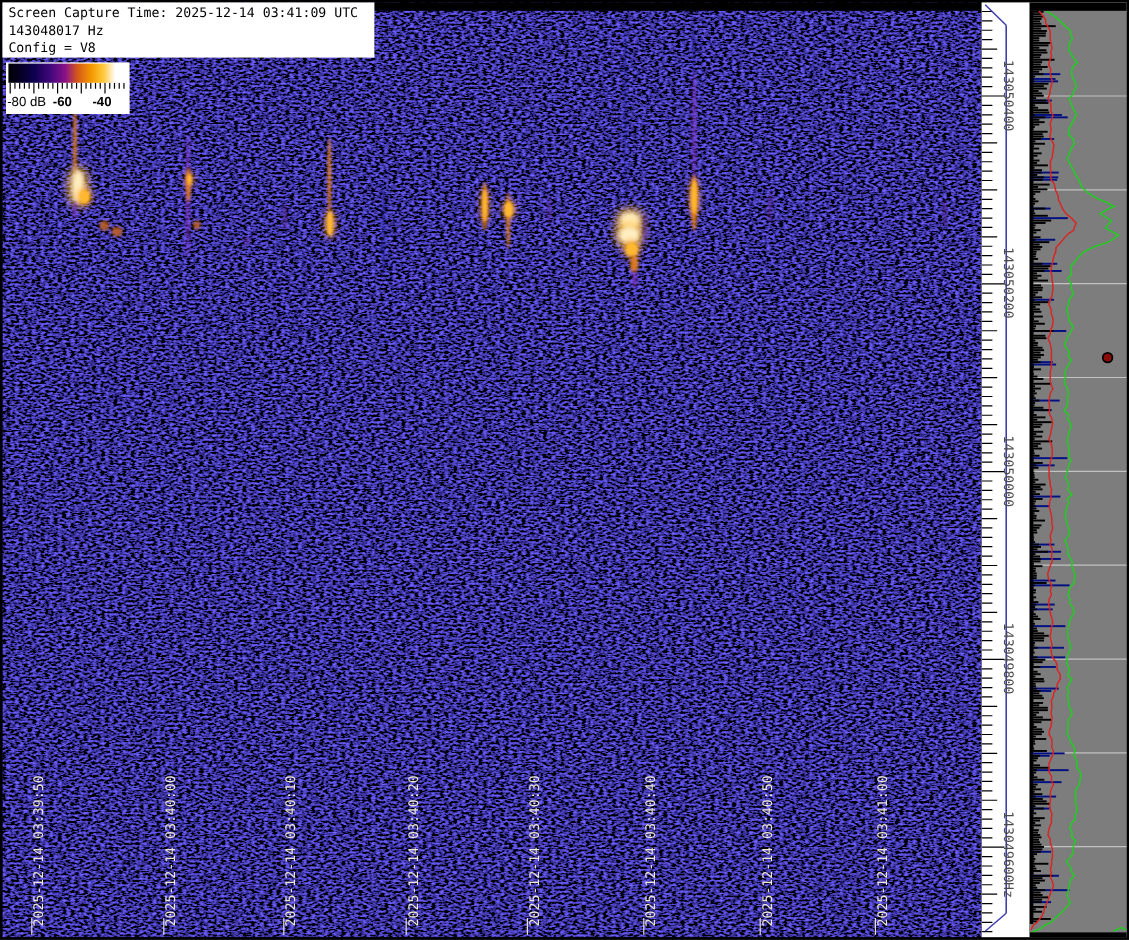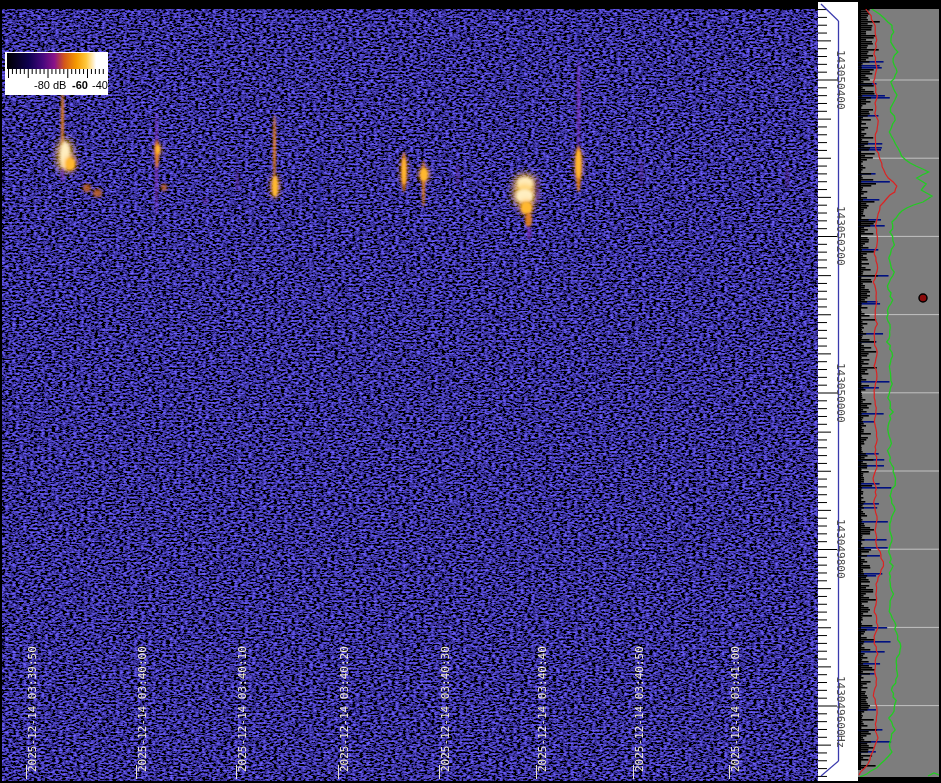--- a/index.html
+++ b/index.html
@@ -29,21 +29,21 @@
   
   .spec-panel{position:absolute;left:858px;top:2px;width:81px;height:779px;background:#7d7d7d;overflow:hidden;}
   
   .infobox{position:absolute;left:2px;top:2px;width:310px;height:46px;background:#fff;color:#000;
      font-size:11px;line-height:14.5px;padding:2px 0 0 5px;box-sizing:border-box;white-space:pre;}
   
   .legend{position:absolute;left:5px;top:52px;width:103px;height:43px;background:#fff;}
   .legend-grad{position:absolute;left:2px;top:1px;width:99px;height:16px;}
   .legend-ruler{position:absolute;left:2px;top:17px;}
   .legend-label{position:absolute;top:27px;color:#000;font-family:"Liberation Sans",sans-serif;
-     font-size:11px;line-height:13px;padding-left:28px;}
+     font-size:11px;line-height:13px;}
 </style>
 </head>
 <body>
 
 <div class="screen">
 
   <div class="waterfall">
     <svg class="wf-noise" width="816" height="779">
       <defs>
         <filter id="bluenoise" x="0" y="0" width="100%" height="100%">
@@ -671,20 +671,23 @@
         <rect x="0" y="765" width="6.497445625405117" height="1.6" fill="#000"></rect>
         <path d="M7.8 7.0L10.5 10.5L13.2 14.0L13.4 17.3L15.6 20.7L17.2 24.0L17.2 27.5L17.2 31.0L17.8 34.5L18.8 38.0L17.5 41.5L18.3 45.0L16.8 48.5L15.9 52.0L17.6 55.5L17.3 59.0L18.0 62.5L18.9 66.0L18.0 69.5L17.2 73.0L16.8 76.5L15.3 80.0L17.3 83.5L17.9 87.0L17.6 90.5L19.4 94.0L18.4 97.5L17.0 101.0L17.8 104.5L17.7 108.0L16.8 111.5L18.5 115.0L20.2 118.5L19.9 122.0L19.3 125.5L18.9 129.0L17.3 132.5L17.3 136.0L17.6 140.0L17.5 144.0L18.1 148.0L20.6 151.3L21.1 154.7L22.3 158.0L23.8 161.3L24.1 164.7L25.8 168.0L27.5 172.0L30.3 176.0L35.2 180.0L38.8 184.0L37.5 187.0L36.7 190.0L31.9 193.0L29.2 196.0L25.9 200.0L22.1 204.0L21.7 208.0L20.1 212.0L19.3 216.0L18.4 220.0L17.4 224.0L18.7 227.5L18.6 231.0L19.3 234.5L19.5 238.0L19.1 241.5L18.6 245.0L16.9 248.5L16.2 252.0L17.9 255.5L18.0 259.0L19.2 262.5L19.6 266.0L19.0 269.5L17.6 273.0L17.2 276.5L15.2 280.0L16.9 283.5L17.7 287.0L18.3 290.5L18.1 294.0L18.2 297.5L18.4 301.0L17.9 304.5L17.2 308.0L17.3 311.5L17.1 315.0L17.7 318.5L19.4 322.0L17.4 325.5L16.6 329.0L16.2 332.5L16.5 336.0L16.6 339.5L16.6 343.0L18.4 346.5L19.2 350.0L18.8 353.5L17.9 357.0L17.3 360.5L16.1 364.0L18.0 367.5L18.7 371.0L18.9 374.5L18.7 378.0L17.5 381.5L17.1 385.0L16.1 388.5L16.3 392.0L16.2 395.5L17.1 399.0L17.2 402.5L18.3 406.0L17.9 409.5L17.8 413.0L16.7 416.5L16.4 420.0L17.2 423.5L18.0 427.0L18.6 430.5L18.5 434.0L19.2 437.5L18.5 441.0L17.1 444.5L17.8 448.0L16.9 451.5L18.7 455.0L18.5 458.5L18.3 462.0L19.0 465.5L17.4 469.0L16.2 472.5L15.1 476.0L15.5 479.5L17.2 483.0L18.4 486.5L17.2 490.0L18.2 493.5L16.5 497.0L15.6 500.5L16.7 504.0L17.0 507.5L17.8 511.0L19.0 514.5L19.1 518.0L18.1 521.5L17.9 525.0L17.0 528.5L18.0 532.0L18.7 535.5L17.7 539.0L18.3 542.5L19.1 546.0L22.0 549.3L22.9 552.7L22.9 556.0L25.4 560.0L25.5 564.0L23.1 568.0L22.3 572.0L20.1 575.3L19.7 578.7L18.0 582.0L18.6 585.5L18.4 589.0L17.9 592.5L18.6 596.0L18.4 599.5L17.9 603.0L16.6 606.5L16.2 610.0L18.3 613.5L18.7 617.0L18.4 620.5L19.9 624.0L19.1 627.5L17.5 631.0L16.1 634.5L16.5 638.0L16.2 641.5L18.3 645.0L18.3 648.5L19.8 652.0L18.0 655.5L17.2 659.0L17.5 662.5L17.2 666.0L16.7 669.5L17.4 673.0L18.6 676.5L18.1 680.0L18.3 683.5L16.7 687.0L15.8 690.5L15.3 694.0L17.3 697.5L17.3 701.0L18.7 704.5L19.0 708.0L19.1 711.5L18.4 715.0L18.3 718.5L17.4 722.0L18.1 725.5L17.4 729.0L18.9 732.5L20.0 736.0L18.3 740.0L16.8 744.0L15.5 748.0L14.0 751.3L12.4 754.7L11.9 758.0L9.9 762.0L6.7 766.0L2.9 769.5L1 773" fill="none" stroke="#dd2222" stroke-width="1.2"></path>
         <path d="M13.8 7.0L21.5 12.0L26.0 16.0L29.8 20.0L33.9 23.3L34.1 26.7L35.8 30.0L33.5 33.3L33.0 36.7L32.8 40.0L34.8 43.3L36.8 46.7L39.9 50.0L36.5 53.3L35.1 56.7L35.1 60.0L36.3 63.3L38.2 66.7L39.0 70.0L37.2 73.3L36.1 76.7L32.8 80.0L34.6 84.3L36.4 88.7L39.0 93.0L37.2 97.3L34.8 101.7L32.5 106.0L32.6 110.0L36.4 114.0L37.2 118.0L34.6 122.0L33.3 126.0L31.3 130.0L33.3 134.0L35.6 138.0L37.5 142.0L39.9 146.0L42.0 150.0L43.5 154.0L47.8 158.0L52.1 161.0L57.9 164.0L64.7 167.0L70.6 170.0L64.0 173.0L58.8 176.0L63.5 179.0L68.2 182.0L65.6 185.0L63.3 188.0L68.5 191.0L74.0 194.0L69.8 197.0L65.0 200.0L55.5 203.0L48.7 206.0L43.8 209.0L40.9 212.0L38.1 216.0L33.9 220.0L34.7 223.3L34.7 226.7L31.9 230.0L34.6 234.3L34.9 238.7L36.4 243.0L33.4 247.3L32.5 251.7L30.8 256.0L31.9 259.5L32.7 263.0L33.4 266.5L36.3 270.0L34.9 273.5L32.6 277.0L31.1 280.5L29.4 284.0L30.2 287.5L33.1 291.0L32.1 294.5L34.7 298.0L33.0 301.5L30.6 305.0L29.4 308.5L30.1 312.0L28.8 315.5L29.9 319.0L32.0 322.5L32.2 326.0L31.6 329.5L31.8 333.0L31.2 336.5L28.7 340.0L32.4 343.5L31.7 347.0L34.0 350.5L34.6 354.0L33.0 357.5L32.4 361.0L31.4 364.5L31.9 368.0L32.5 371.5L32.7 375.0L32.9 378.5L34.3 382.0L32.6 385.5L31.9 389.0L31.0 392.5L29.8 396.0L32.1 399.5L32.4 403.0L32.0 406.5L35.2 410.0L31.6 413.5L32.7 417.0L31.0 420.5L30.1 424.0L29.8 427.5L30.4 431.0L31.3 434.5L32.5 438.0L33.4 441.5L31.9 445.0L29.5 448.5L31.0 452.0L32.3 455.5L31.7 459.0L33.5 462.5L35.7 466.0L35.1 469.5L36.4 473.0L37.6 476.5L37.3 480.0L37.2 483.5L33.9 487.0L33.1 490.5L32.1 494.0L33.6 497.5L33.7 501.0L36.0 504.5L37.1 508.0L35.3 511.5L33.7 515.0L32.9 518.5L31.8 522.0L31.8 525.5L31.8 529.0L33.0 532.5L34.1 536.0L33.7 539.5L32.1 543.0L31.4 546.5L30.7 550.0L32.2 553.5L33.2 557.0L31.7 560.5L35.1 564.0L33.4 567.5L31.3 571.0L32.4 574.5L31.7 578.0L32.3 581.5L32.5 585.0L33.6 588.5L35.5 592.0L33.7 595.5L32.1 599.0L32.1 602.5L31.8 606.0L31.2 609.5L33.1 613.0L34.4 616.5L36.7 620.0L38.0 623.5L36.7 627.0L38.5 630.5L39.8 634.0L39.5 637.5L42.1 641.0L42.8 644.5L42.0 648.0L41.5 652.0L38.6 656.0L38.2 660.0L38.7 663.5L38.4 667.0L39.2 670.5L39.6 674.0L37.8 677.5L37.8 681.0L34.5 684.5L33.4 688.0L35.5 691.5L35.0 695.0L38.2 698.5L36.9 702.0L36.2 705.5L36.1 709.0L33.9 712.5L30.8 716.0L33.7 720.0L34.9 724.0L37.2 728.0L33.6 732.0L33.3 736.0L32.1 740.0L31.5 743.3L32.1 746.7L34.0 750.0L30.7 754.0L26.9 758.0L22.5 762.0L18.5 766.0L12.8 769.0L8.7 772.0L2 775" fill="none" stroke="#22cc22" stroke-width="1.3"></path>
         <path d="M70 774 L76 771 L81 773" fill="none" stroke="#22cc22" stroke-width="1.3"></path>
         <rect x="0" y="0" width="81" height="7" fill="#000"></rect>
         <rect x="0" y="775" width="81" height="4" fill="#000"></rect>
         <circle cx="65" cy="296" r="4" fill="#8b0a0a" stroke="#000" stroke-width="1.5"></circle>
       </svg>
   </div>
 
+  <div class="infobox"><span>Screen Capture Time: 2025-12-14 03:41:09 UTC</span>
+<span>143048017 Hz</span>
+<span>Config = V8</span></div>
 
   <div class="legend">
     <div class="legend-grad" id="legend-grad" style="background: linear-gradient(to right, rgb(0, 0, 0) 0%, rgb(14, 0, 80) 22%, rgb(69, 7, 125) 36%, rgb(138, 18, 136) 48%, rgb(212, 87, 26) 58%, rgb(245, 154, 0) 70%, rgb(255, 200, 60) 80%, rgb(255, 255, 255) 90%, rgb(255, 255, 255) 100%);"></div>
     <svg class="legend-ruler" id="legend-ruler" width="99" height="10">
         <line x1="1.5" y1="0" x2="1.5" y2="9" stroke="#000" stroke-width="1"></line>
         <line x1="5.45" y1="0" x2="5.45" y2="5" stroke="#000" stroke-width="1"></line>
         <line x1="9.4" y1="0" x2="9.4" y2="5" stroke="#000" stroke-width="1"></line>
         <line x1="13.350000000000001" y1="0" x2="13.350000000000001" y2="5" stroke="#000" stroke-width="1"></line>
         <line x1="17.3" y1="0" x2="17.3" y2="5" stroke="#000" stroke-width="1"></line>
         <line x1="21.25" y1="0" x2="21.25" y2="9" stroke="#000" stroke-width="1"></line>
@@ -704,17 +707,17 @@
         <line x1="76.55" y1="0" x2="76.55" y2="5" stroke="#000" stroke-width="1"></line>
         <line x1="80.5" y1="0" x2="80.5" y2="9" stroke="#000" stroke-width="1"></line>
         <line x1="84.45" y1="0" x2="84.45" y2="5" stroke="#000" stroke-width="1"></line>
         <line x1="88.4" y1="0" x2="88.4" y2="5" stroke="#000" stroke-width="1"></line>
         <line x1="92.35000000000001" y1="0" x2="92.35000000000001" y2="5" stroke="#000" stroke-width="1"></line>
         <line x1="96.30000000000001" y1="0" x2="96.30000000000001" y2="5" stroke="#000" stroke-width="1"></line>
       </svg>
     <div id="legend-labels">
         <span class="legend-label" style="left: 1px;">-80 dB</span>
         <span class="legend-label" style="left: 39px; font-weight: bold;">-60</span>
-        <span class="legend-label" style="left: 59px;">-40</span>
+        <span class="legend-label" style="left: 72px; font-weight: bold;">-40</span>
       </div>
   </div>
 
 </div>
 
 </body></html>

